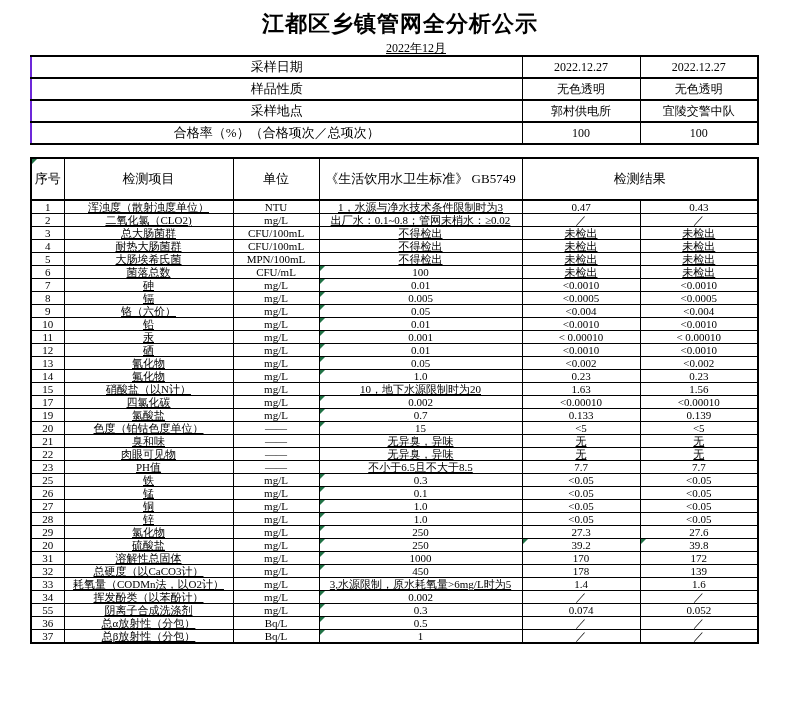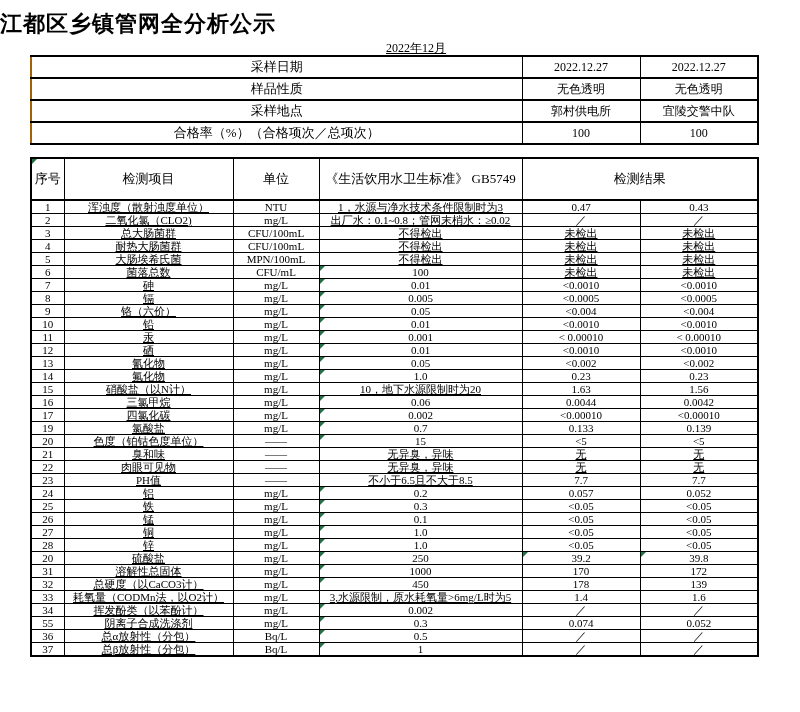--- a/index.html
+++ b/index.html
@@ -4,34 +4,34 @@
 <style>
   * { box-sizing: border-box; margin: 0; padding: 0; }
   html, body { width: 800px; height: 712px; background: #ffffff; overflow: hidden; }
   body {
     font-family: "Liberation Serif", "DejaVu Serif", serif;
     color: #000;
     position: relative;
   }
   .title {
     position: absolute; top: 9px; left: 0; width: 100%;
-    text-align: left; font-weight: bold; font-size: 22px;
+    text-align: center; font-weight: bold; font-size: 22px;
     letter-spacing: 1px;
   }
   .subtitle {
     position: absolute; top: 40px; left: 16px; width: 100%;
     text-align: center; font-size: 12px; text-decoration: underline;
   }
   table { border-collapse: collapse; table-layout: fixed; }
   td { overflow: visible; white-space: nowrap; }
 
   
   #info {
     position: absolute; left: 30px; top: 55px; width: 727px;
-    border-left: 2px solid #a16207; border-right: 2px solid #000;
+    border-left: 2px solid #6d28d9; border-right: 2px solid #000;
   }
   #info td {
     border: 1px solid #000;
     border-top-width: 2px; border-bottom-width: 2px;
     height: 22px; text-align: center; font-size: 12px;
   }
   #info td.lbl { font-size: 13px; }
 
   
   #detail {
@@ -226,28 +226,20 @@
       </tr>
       <tr>
         <td>15</td>
         <td class="left u">硝酸盐（以N计）</td>
         <td>mg/L</td>
         <td class="u">10，地下水源限制时为20</td>
         <td>1.63</td>
         <td>1.56</td>
       </tr>
       <tr>
-        <td>16</td>
-        <td class="left u">三氯甲烷</td>
-        <td>mg/L</td>
-        <td><span class="tri"></span>0.06</td>
-        <td>0.0044</td>
-        <td>0.0042</td>
-      </tr>
-      <tr>
         <td>17</td>
         <td class="left u">四氯化碳</td>
         <td>mg/L</td>
         <td><span class="tri"></span>0.002</td>
         <td>&lt;0.00010</td>
         <td>&lt;0.00010</td>
       </tr>
       <tr>
         <td>19</td>
         <td class="left u">氯酸盐</td>
@@ -282,28 +274,20 @@
       </tr>
       <tr>
         <td>23</td>
         <td class="left u">PH值</td>
         <td>——</td>
         <td class="u">不小于6.5且不大于8.5</td>
         <td>7.7</td>
         <td>7.7</td>
       </tr>
       <tr>
-        <td>24</td>
-        <td class="left u">铝</td>
-        <td>mg/L</td>
-        <td><span class="tri"></span>0.2</td>
-        <td>0.057</td>
-        <td>0.052</td>
-      </tr>
-      <tr>
         <td>25</td>
         <td class="left u">铁</td>
         <td>mg/L</td>
         <td><span class="tri"></span>0.3</td>
         <td>&lt;0.05</td>
         <td>&lt;0.05</td>
       </tr>
       <tr>
         <td>26</td>
         <td class="left u">锰</td>
@@ -320,20 +304,28 @@
         <td>&lt;0.05</td>
         <td>&lt;0.05</td>
       </tr>
       <tr>
         <td>28</td>
         <td class="left u">锌</td>
         <td>mg/L</td>
         <td><span class="tri"></span>1.0</td>
         <td>&lt;0.05</td>
         <td>&lt;0.05</td>
+      </tr>
+      <tr>
+        <td>29</td>
+        <td class="left u">氯化物</td>
+        <td>mg/L</td>
+        <td><span class="tri"></span>250</td>
+        <td>27.3</td>
+        <td>27.6</td>
       </tr>
       <tr>
         <td>20</td>
         <td class="left u">硫酸盐</td>
         <td>mg/L</td>
         <td><span class="tri"></span>250</td>
         <td><span class="tri"></span>39.2</td>
         <td><span class="tri"></span>39.8</td>
       </tr>
       <tr>

